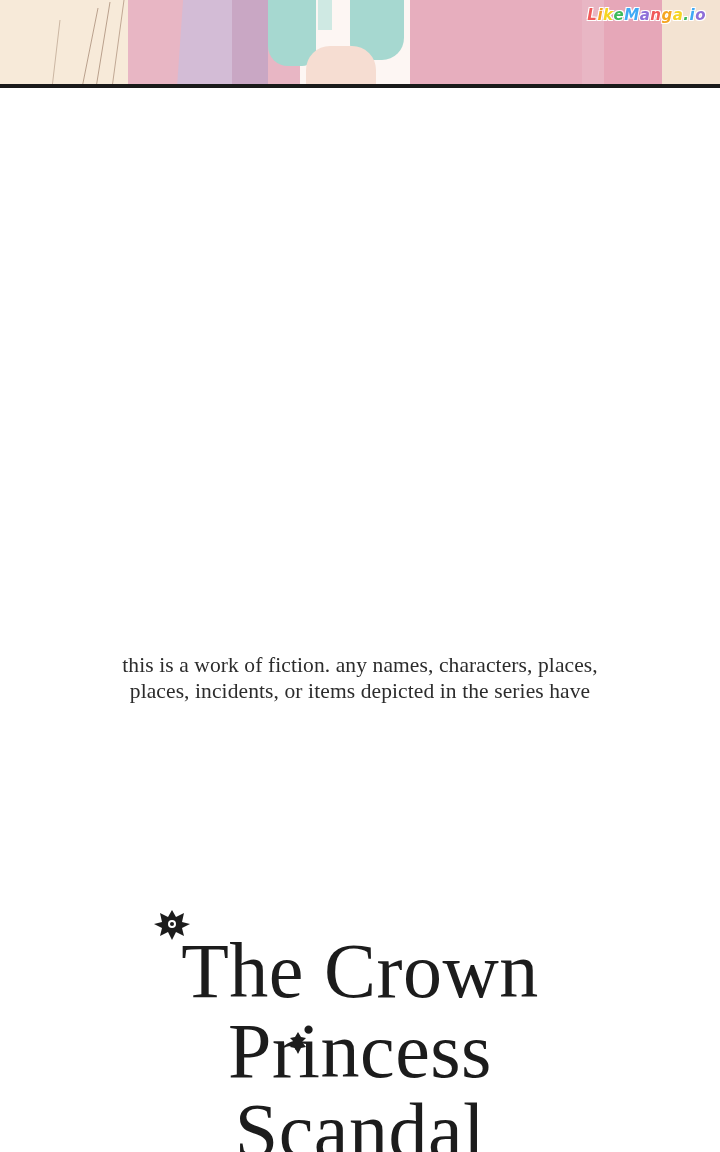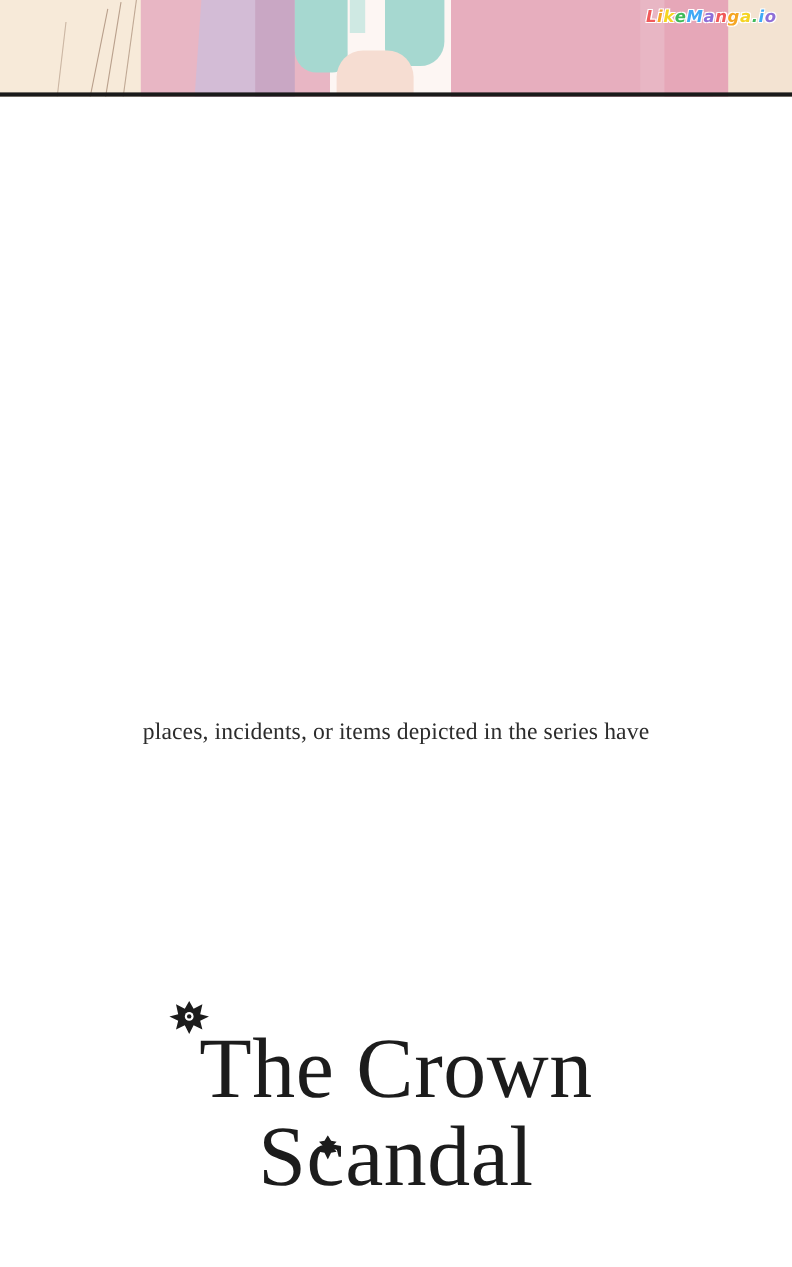--- a/index.html
+++ b/index.html
@@ -223,29 +223,31 @@
     <line x1="60" y1="20" x2="52" y2="88" stroke="#cbb6a3" stroke-width="1"></line>
   </svg>
   <div class="art-divider"></div>
 </div>
 
 <div class="watermark">
   <span style="color:#f15a5a">L</span><span style="color:#f5a623">i</span><span style="color:#f5d423">k</span><span style="color:#3fba5a">e</span><span style="color:#3fa9f5">M</span><span style="color:#8e6fd8">a</span><span style="color:#f15a5a">n</span><span style="color:#f5a623">g</span><span style="color:#f5d423">a</span><span style="color:#3fba5a">.</span><span style="color:#3fa9f5">i</span><span style="color:#8e6fd8">o</span>
 </div>
 
 <div class="disclaimer">
+  <div>this is a work of fiction. any names, characters, places,</div>
   <div>places, incidents, or items depicted in the series have</div>
 </div>
 
 <div class="title-clip">
   <div class="title-block" style="top:0">
     <svg class="crest" viewBox="0 0 48 36">
       <path d="M24 2 L28 9 L36 5 L34 14 L42 16 L34 20 L36 28 L28 24 L24 32 L20 24 L12 28 L14 20 L6 16 L14 14 L12 5 L20 9 Z" fill="#1c1c1c"></path>
       <circle cx="24" cy="16" r="4" fill="#ffffff"></circle>
       <circle cx="24" cy="16" r="2" fill="#1c1c1c"></circle>
     </svg>
     <svg class="knot" viewBox="0 0 20 22">
       <path d="M10 0 L13 5 L18 6 L14 10 L18 15 L13 16 L10 22 L7 16 L2 15 L6 10 L2 6 L7 5 Z" fill="#1c1c1c"></path>
     </svg>
     <div class="title-line title-line-1">The Crown</div>
+    <div class="title-line title-line-2">Princess</div>
     <div class="title-line title-line-3">Scandal</div>
   </div>
 </div>
 
 </body></html>

